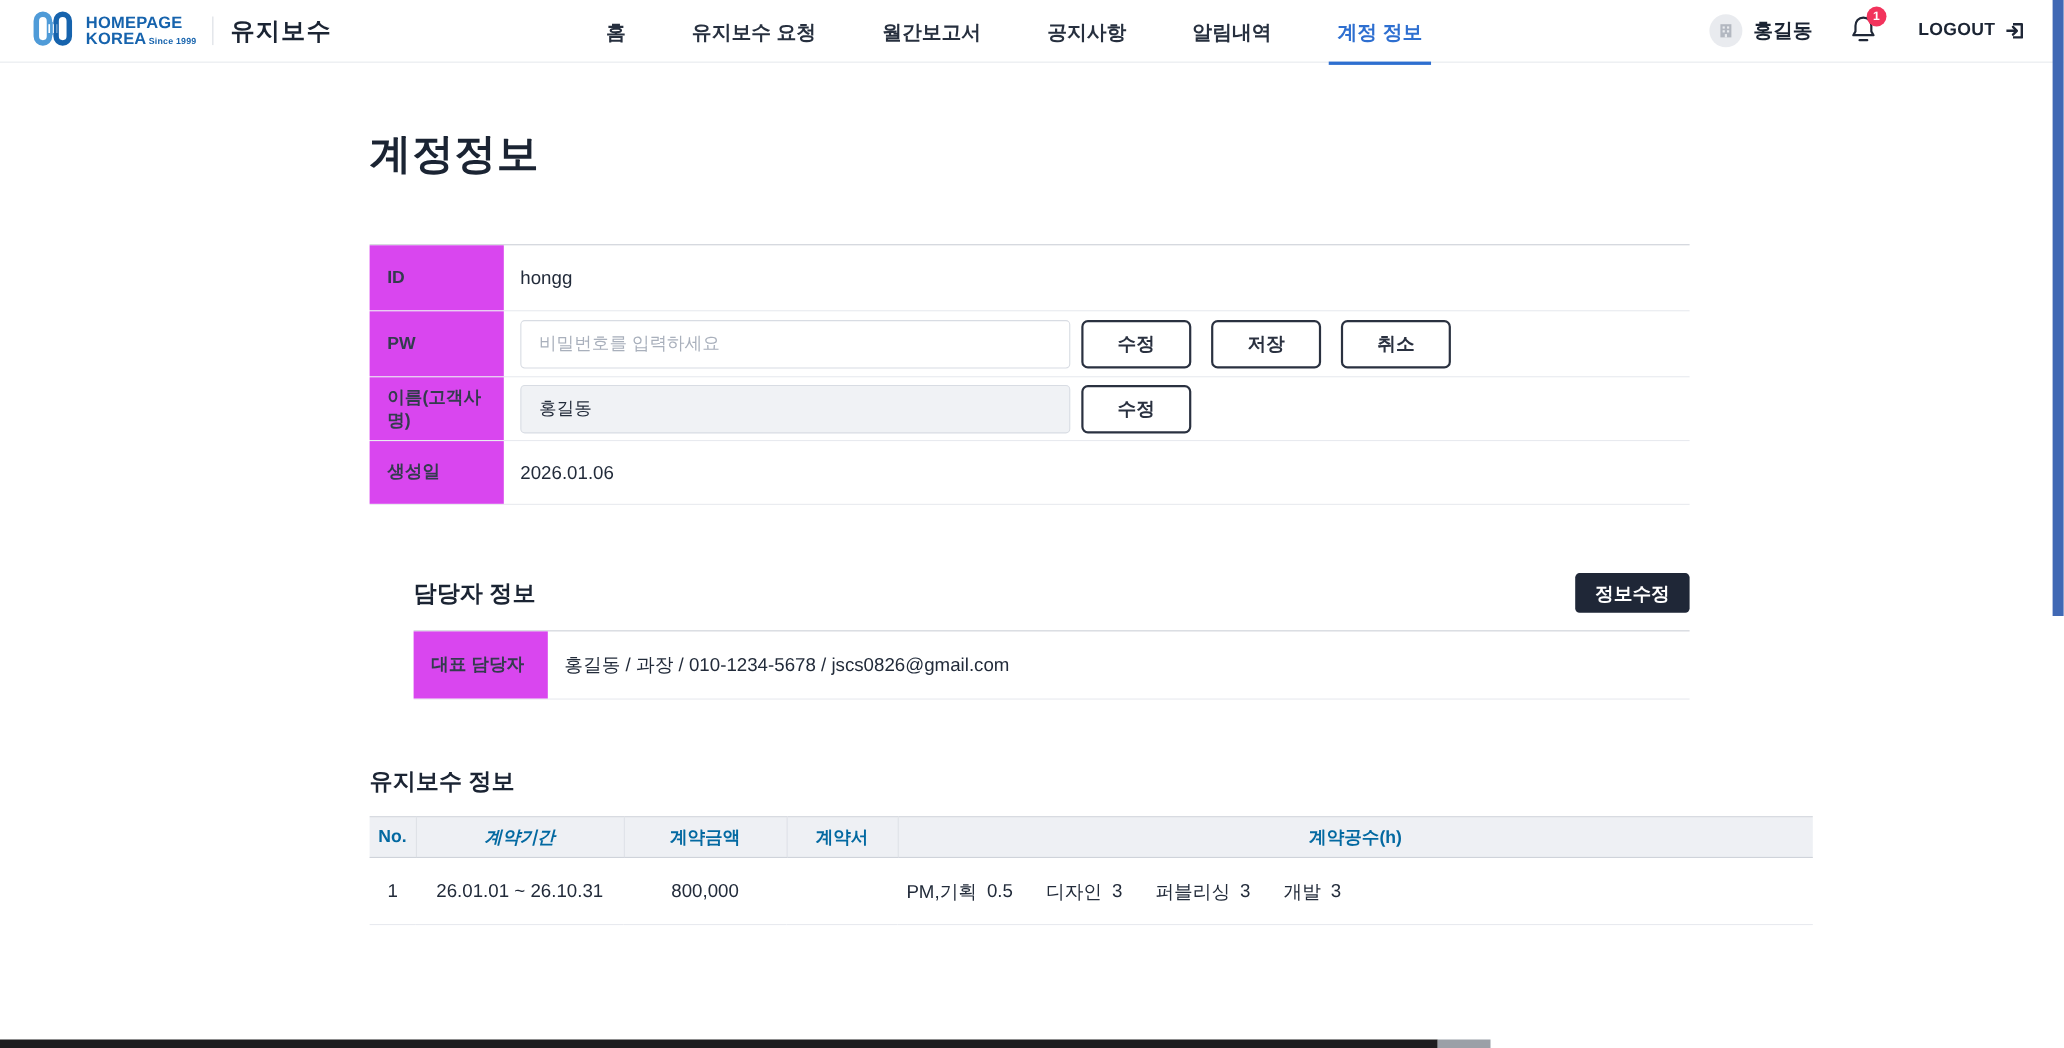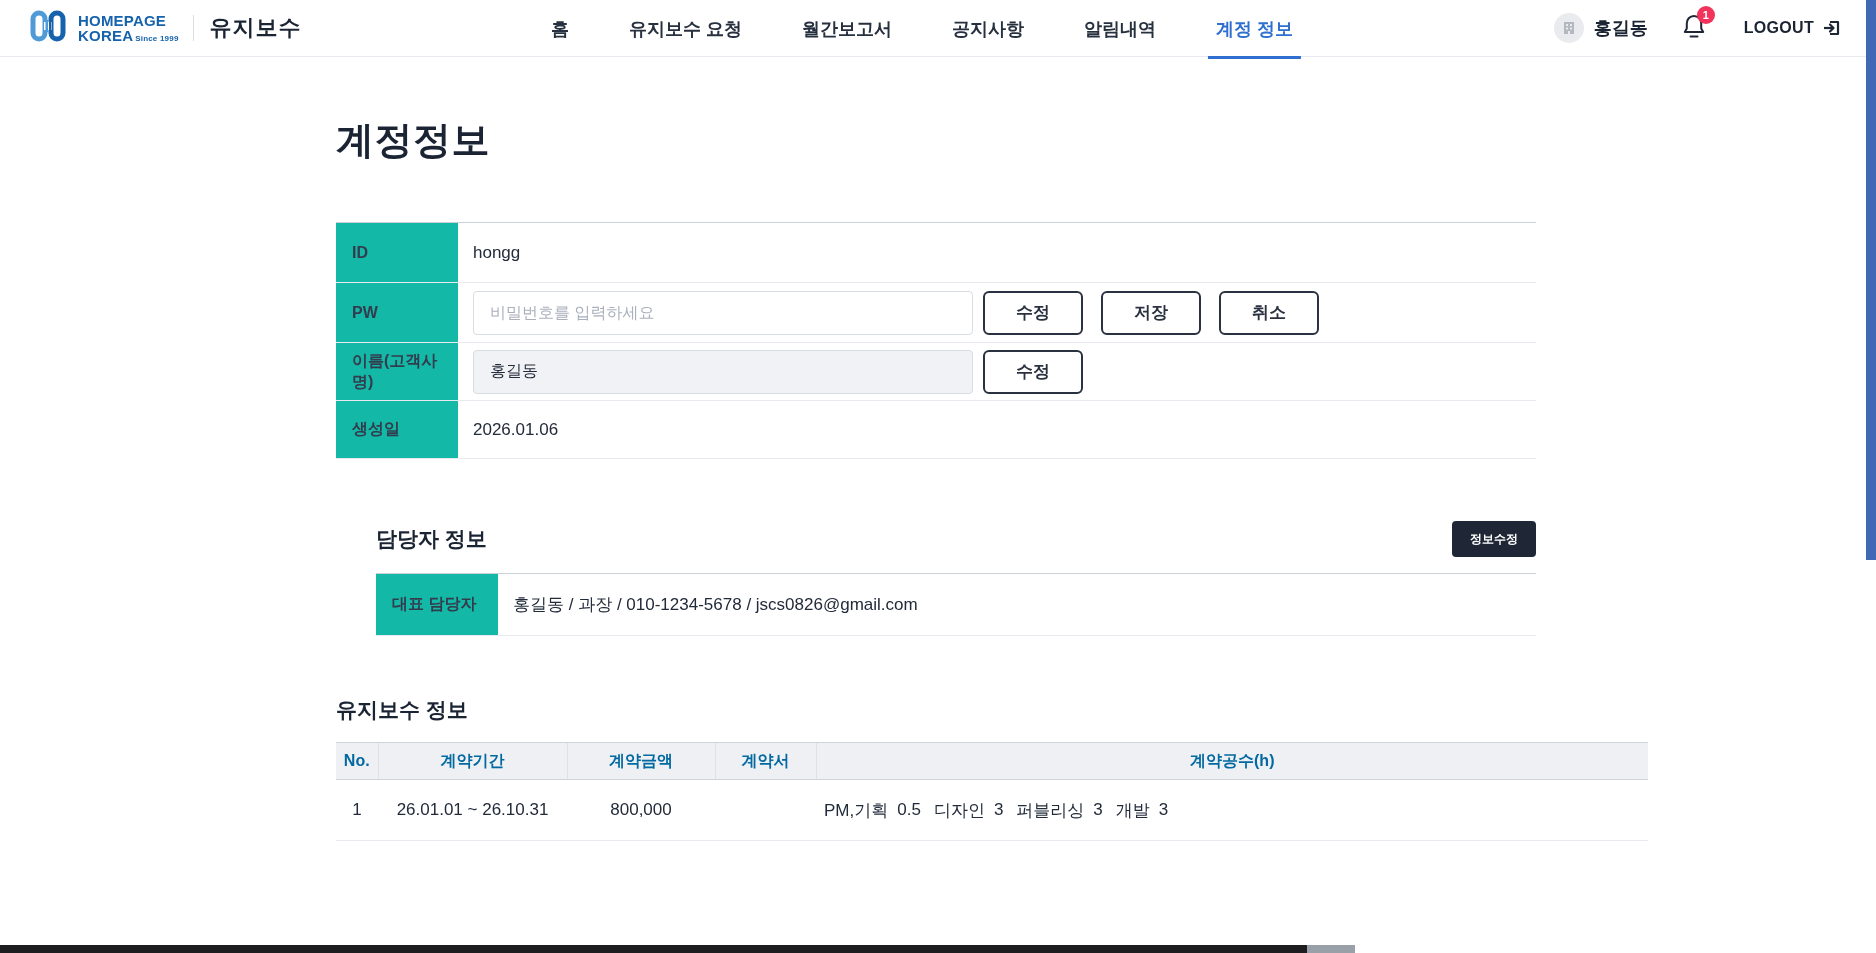--- a/index.html
+++ b/index.html
@@ -38,51 +38,51 @@
 
   
   .container { width:1200px; margin-left:336px; }
   .page-title { margin-top:58px; font-size:38px; font-weight:bold; color:#1b2433; letter-spacing:.5px; }
 
   .section-heading { font-size:21px; font-weight:bold; color:#1b2433; }
   .sec-basic { margin-top:56px; }
   .info-table { margin-top:16px; border-top:1px solid #ccd0d7; }
   .info-row { display:flex; align-items:center; border-bottom:1px solid #e8eaef; }
   .info-row.h60 { height:60px; } .info-row.h58 { height:58px; }
-  .info-label { width:122px; align-self:stretch; background:#14b8a6; display:flex; align-items:center;
+  .info-label { width:122px; align-self:stretch; background:#d946ef; display:flex; align-items:center;
     padding-left:16px; font-size:16px; font-weight:bold; color:#333c4d; }
   .info-value { flex:1; display:flex; align-items:center; padding-left:15px; font-size:17px; color:#222b3a; }
 
   .text-input { width:500px; height:44px; border:1px solid #d8dce3; border-radius:4px;
     padding:0 16px; font-size:16px; color:#222b3a; background:#fff; outline:none;
     font-family:"Liberation Sans", sans-serif; }
   .text-input::placeholder { color:#a9b0bc; }
   .text-input.readonly { background:#f0f2f5; }
   .btn-outline { width:100px; height:44px; margin-left:18px; background:#fff;
     border:2px solid #2a3140; border-radius:6px; font-size:17px; font-weight:bold; color:#2a3140;
     cursor:pointer; font-family:"Liberation Sans", sans-serif; }
   .btn-outline.first { margin-left:10px; }
 
   .sec-manager { margin-top:62px;margin-left:40px; }
   .heading-row { display:flex; align-items:center; justify-content:space-between; }
   .btn-dark { background:#1f2737; color:#fff; border:none; border-radius:4px;
-    height:36px; padding:0 18px; font-size:12px; font-weight:bold; cursor:pointer;
+    height:36px; padding:0 18px; font-size:17px; font-weight:bold; cursor:pointer;
     font-family:"Liberation Sans", sans-serif; }
 
   .sec-maint { margin-top:60px; }
   .maint-table { margin-top:18px; width:1200px; border-collapse:collapse; table-layout:fixed; }
   .maint-table thead th { background:#eef0f4; height:37px; font-size:16px; font-weight:bold;
     color:#0369a1; border-top:1px solid #cfd3da; border-bottom:1px solid #cfd3da; text-align:center; }
   .maint-table thead th + th { border-left:1px solid #dde0e6; }
   .maint-table tbody td { height:61px; border-bottom:1px solid #e8eaef;
     font-size:17px; color:#222b3a; text-align:center; }
-  .col-no{width:42px;} .col-period{width:189px;} .col-amount{width:148px;}
+  .col-no{width:42px;} .col-period{width:189px;font-style:italic;} .col-amount{width:148px;}
   .col-contract{width:101px;} .col-work{width:832px;}
   .work-cell { text-align:left !important; padding-left:8px; }
-  .work-flex { display:flex; align-items:center; gap:13px; }
+  .work-flex { display:flex; align-items:center; gap:30px; }
   .work-item { display:flex; align-items:center; gap:9px; }
   .work-item .wl { color:#222b3a; } .work-item .wv { color:#222b3a; }
 
   
   .v-scroll-thumb { position:fixed; top:0; right:0; width:10px; height:560px; background:#4068b4; }
   .h-scroll-thumb { position:fixed; left:0; bottom:0; width:1307px; height:8px; background:#1d1d1f; }
   .h-scroll-track-end { position:fixed; left:1307px; bottom:0; width:48px; height:8px; background:#9aa0a7; }
 </style>
 </head>
 <body>

